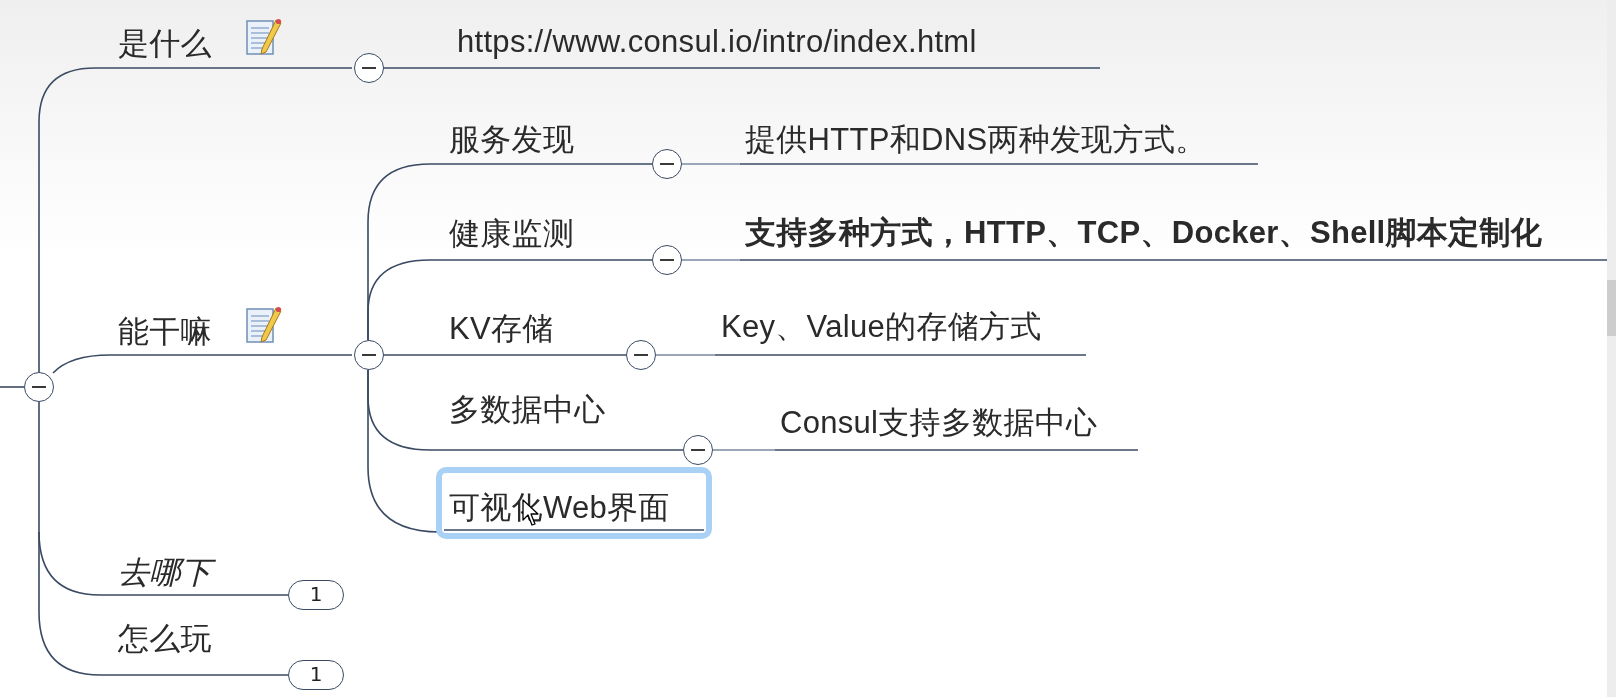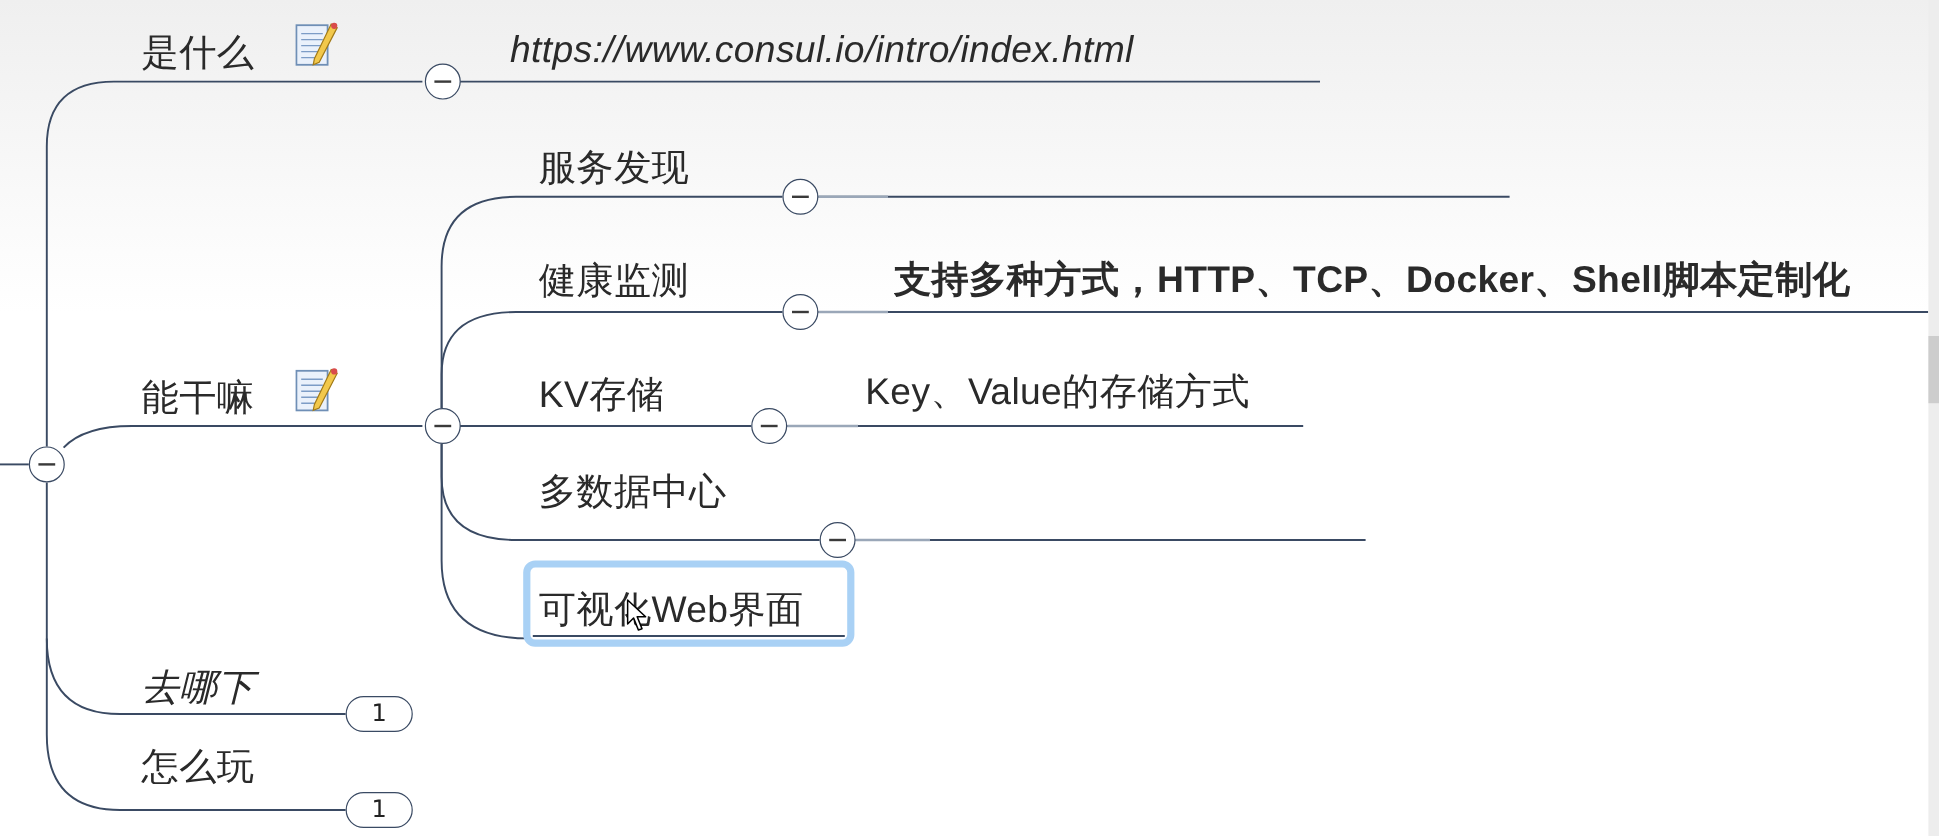--- a/index.html
+++ b/index.html
@@ -93,21 +93,21 @@
         <line x1="5" y1="20" x2="23" y2="20"></line>
         <line x1="5" y1="25" x2="23" y2="25"></line>
         <line x1="5" y1="30" x2="20" y2="30"></line>
       </g>
     <polygon points="30,2 35,5 20,34 15,36 16,31" fill="#f2c84b" stroke="#a27a17" stroke-width="1"></polygon>
     <circle cx="32.5" cy="3.5" r="2.6" fill="#d94b4b"></circle>
   </svg>
   <div class="collapse" style="left:354px; top:41px;">
       <div class="bar"></div>
     </div>
-  <div class="lbl" style="left:425px; top:12px;font-style:italic;">https://www.consul.io/intro/index.html</div>
+  <div class="lbl" style="left:457px; top:12px;">https://www.consul.io/intro/index.html</div>
 
   <div class="collapse" style="left:24px; top:360px;">
       <div class="bar"></div>
     </div>
 
   <div class="lbl" style="left:118px; top:302px;">能干嘛</div>
   <svg class="note-icon" style="left:246px; top:294px;" viewBox="0 0 36 40">
     <rect x="1" y="3" width="26" height="33" fill="#eaf1fb" stroke="#6f8fb6" stroke-width="1.5"></rect>
     <g stroke="#7c9cc6" stroke-width="1.2">
         <line x1="5" y1="10" x2="23" y2="10"></line>
@@ -120,37 +120,39 @@
     <circle cx="32.5" cy="3.5" r="2.6" fill="#d94b4b"></circle>
   </svg>
   <div class="collapse" style="left:354px; top:328px;">
       <div class="bar"></div>
     </div>
 
   <div class="lbl" style="left:449px; top:110px;">服务发现</div>
   <div class="collapse" style="left:652px; top:137px;">
       <div class="bar"></div>
     </div>
+  <div class="lbl" style="left:745px; top:110px;">提供HTTP和DNS两种发现方式。</div>
 
   <div class="lbl" style="left:449px; top:204px;">健康监测</div>
   <div class="collapse" style="left:652px; top:233px;">
       <div class="bar"></div>
     </div>
   <div class="lbl" style="left:745px; top:203px; width:862px; overflow:hidden;font-weight:bold;">支持多种方式，HTTP、TCP、Docker、Shell脚本定制化</div>
 
   <div class="lbl" style="left:449px; top:299px;">KV存储</div>
   <div class="collapse" style="left:626px; top:328px;">
       <div class="bar"></div>
     </div>
   <div class="lbl" style="left:721px; top:297px;">Key、Value的存储方式</div>
 
   <div class="lbl" style="left:449px; top:380px;">多数据中心</div>
   <div class="collapse" style="left:683px; top:423px;">
       <div class="bar"></div>
     </div>
+  <div class="lbl" style="left:780px; top:393px;">Consul支持多数据中心</div>
 
   <div class="selected-box"></div>
   <svg class="lines" width="1607" height="697" style="pointer-events:none;">
     <path d="M444 518 H704" stroke="#3a4a63" stroke-width="1.6" fill="none"></path>
   </svg>
   <div class="lbl" style="left:449px; top:478px;">可视化Web界面</div>
 
   <div class="lbl" style="left:118px; top:543px;font-style:italic;">去哪下</div>
   <div class="count" style="left:288px; top:568px;">1</div>
 

